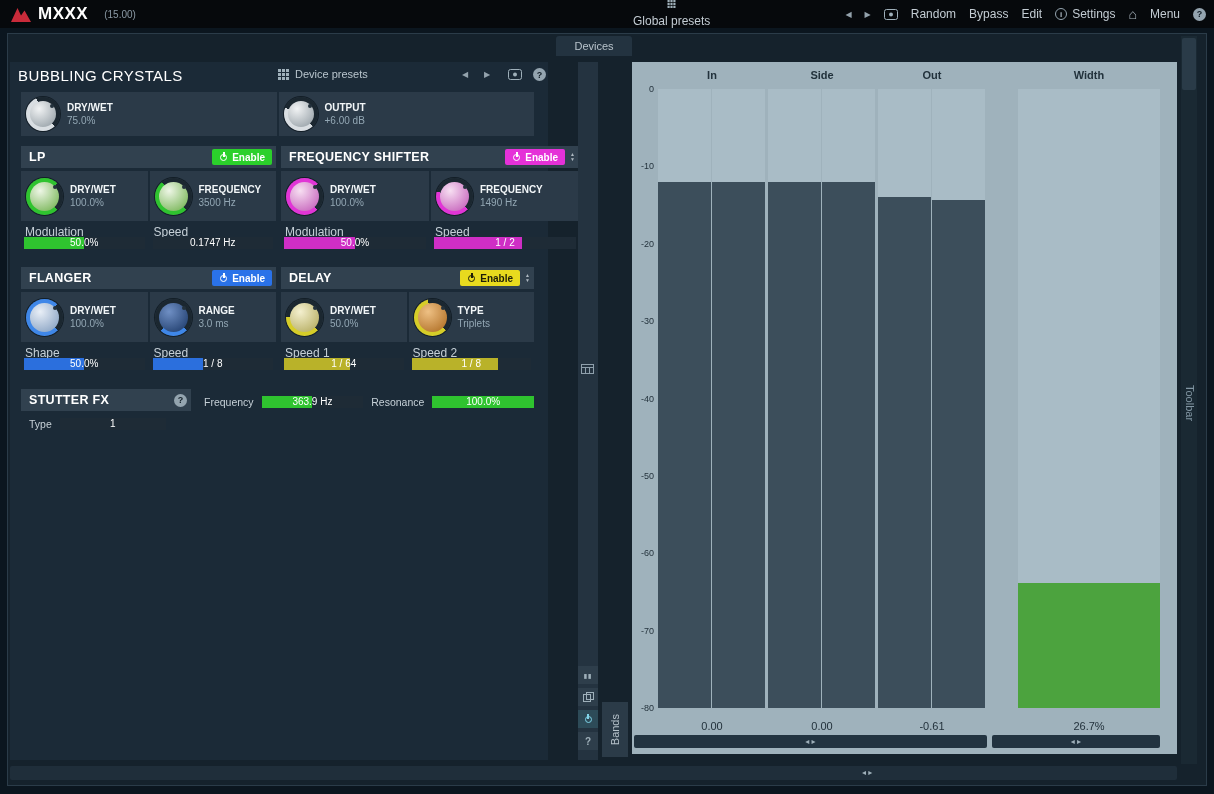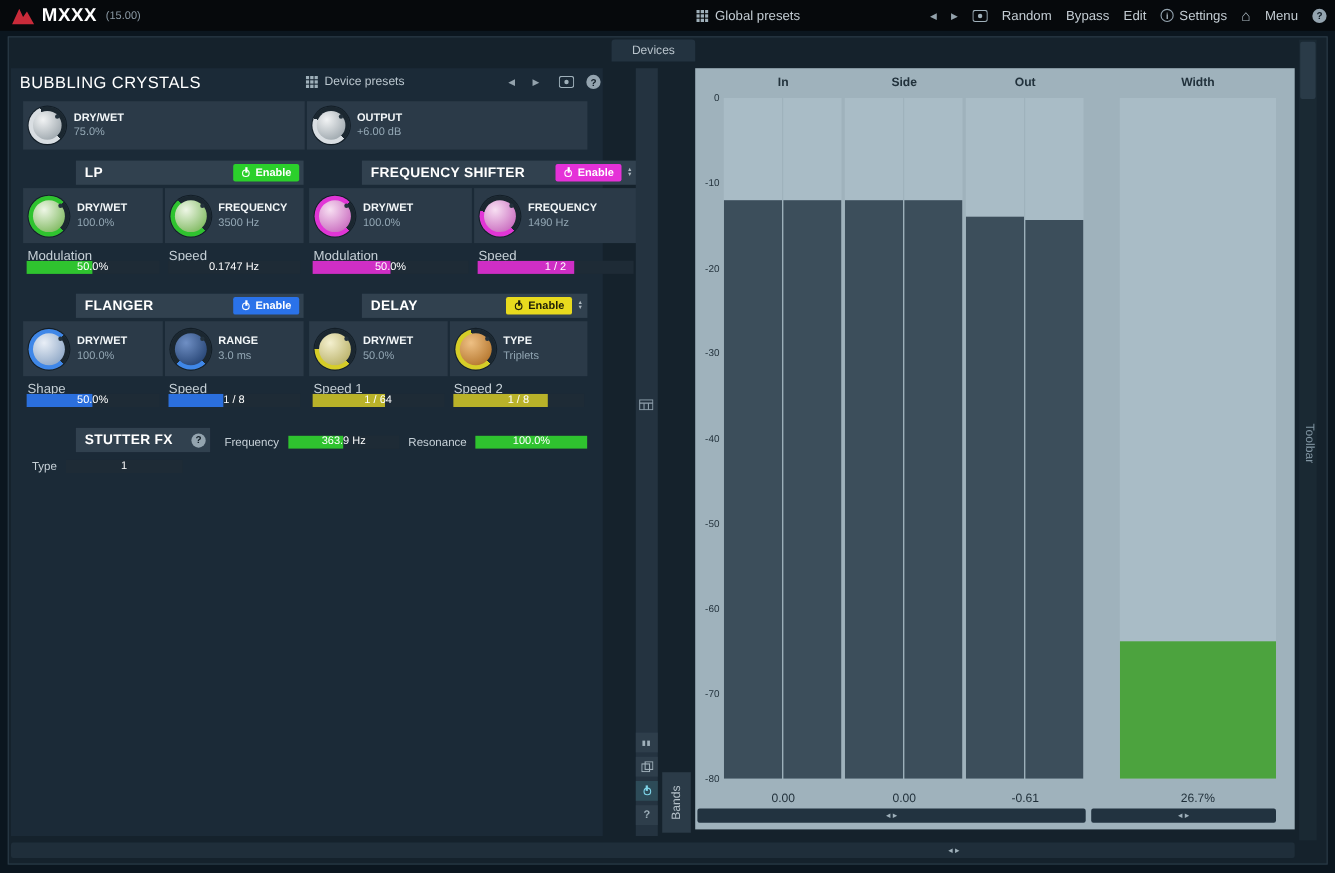--- a/index.html
+++ b/index.html
@@ -8,22 +8,22 @@
     position: relative;
     background:#0b161f;
     font-family:"Liberation Sans", sans-serif;
     color:#e8eef2;
     overflow:hidden;
   }
   
   .titlebar{position:absolute;left:0;top:0;width:1214px;height:28px;background:#06090c;display:flex;align-items:center;padding:0 10px;color:#c3ccd3;font-size:12px;}
   .logo{margin-right:6px;flex:none;}
   .app{font-size:17px;font-weight:bold;color:#fff;letter-spacing:.5px;}
-  .ver{font-size:10px;color:#8b9aa5;margin-left:8px;}
-  .tb-center{position:absolute;left:633px;top:0;height:28px;display:flex;align-items:center;gap:6px;cursor:pointer;}
+  .ver{font-size:10px;color:#8b9aa5;margin-left:16px;}
+  .tb-center{position:absolute;left:633px;top:0;height:28px;display:flex;align-items:center;gap:6px;cursor:pointer;flex-direction:column;}
   .tb-right{position:absolute;right:8px;top:0;height:28px;display:flex;align-items:center;gap:13px;}
   .tb-item{cursor:pointer;}
   .tb-arrow{font-size:8px;color:#93a2ac;cursor:pointer;}
   .qicon{display:inline-flex;align-items:center;justify-content:center;width:13px;height:13px;border-radius:50%;background:#94a4af;color:#131f28;font-size:9px;font-weight:bold;cursor:pointer;flex:none;}
   .iicon{display:inline-flex;align-items:center;justify-content:center;width:12px;height:12px;border-radius:50%;border:1px solid #94a4af;color:#aebbc4;font-size:8px;font-weight:bold;font-style:normal;}
   .home-glyph{font-size:14px;color:#aebbc4;}
   .tb-group{display:flex;align-items:center;gap:5px;cursor:pointer;}
   
   .frame{position:absolute;left:7px;top:33px;width:1200px;height:753px;border:1px solid #2b3c49;background:#15222c;}
   .devices-tab{position:absolute;left:556px;top:36px;width:76px;height:20px;background:#233340;border-radius:3px 3px 0 0;display:flex;align-items:center;justify-content:center;font-size:11px;color:#b8c3cb;cursor:pointer;}
@@ -41,21 +41,21 @@
   
   .knob{width:34px;height:34px;border-radius:50%;flex:none;position:relative;background:conic-gradient(from 135deg, var(--ring) 0 var(--a), #1b2730 var(--a) 360deg);box-shadow:0 0 0 1px #131e27;cursor:pointer;}
   .knob::before{content:"";position:absolute;inset:4px;border-radius:50%;background:radial-gradient(circle at 35% 30%, var(--c1), var(--c2) 78%);}
   .knob::after{content:"";position:absolute;width:4px;height:4px;border-radius:50%;background:#23313c;right:6px;top:7px;}
   .knob.lg{width:37px;height:37px;}
   .ktxt{margin-left:7px;min-width:0;}
   .klabel{font-size:10px;font-weight:bold;color:#f2f6f8;white-space:nowrap;}
   .kval{font-size:10px;color:#93a7b4;margin-top:2px;white-space:nowrap;}
   
   .mod{position:absolute;}
-  .mhd{height:22px;background:#31414f;display:flex;align-items:center;padding:0 4px 0 8px;margin-left:48px;}
+  .mhd{height:22px;background:#31414f;display:flex;align-items:center;padding:0 4px 0 8px;}
   .mname{font-size:12.5px;font-weight:bold;color:#fff;letter-spacing:.3px;white-space:nowrap;}
   .spacer{flex:1;}
   .enable{display:inline-flex;align-items:center;height:16px;padding:0 7px;border-radius:2px;font-size:10px;font-weight:bold;color:#fff;cursor:pointer;flex:none;}
   .enable .pwr{margin-right:4px;}
   .enable.dark-text{color:#1d1d08;}
   .pwr{position:relative;display:inline-block;width:9px;height:9px;flex:none;}
   .pwr::before{content:"";position:absolute;inset:1px;border:1.4px solid currentColor;border-radius:50%;}
   .pwr::after{content:"";position:absolute;left:50%;top:-1px;width:2px;height:5px;background:currentColor;transform:translateX(-50%);}
   .stepper{display:inline-flex;flex-direction:column;align-items:center;margin-left:5px;cursor:pointer;color:#aeb9c1;}
   .stepper i{font-style:normal;font-size:5px;line-height:5px;}

